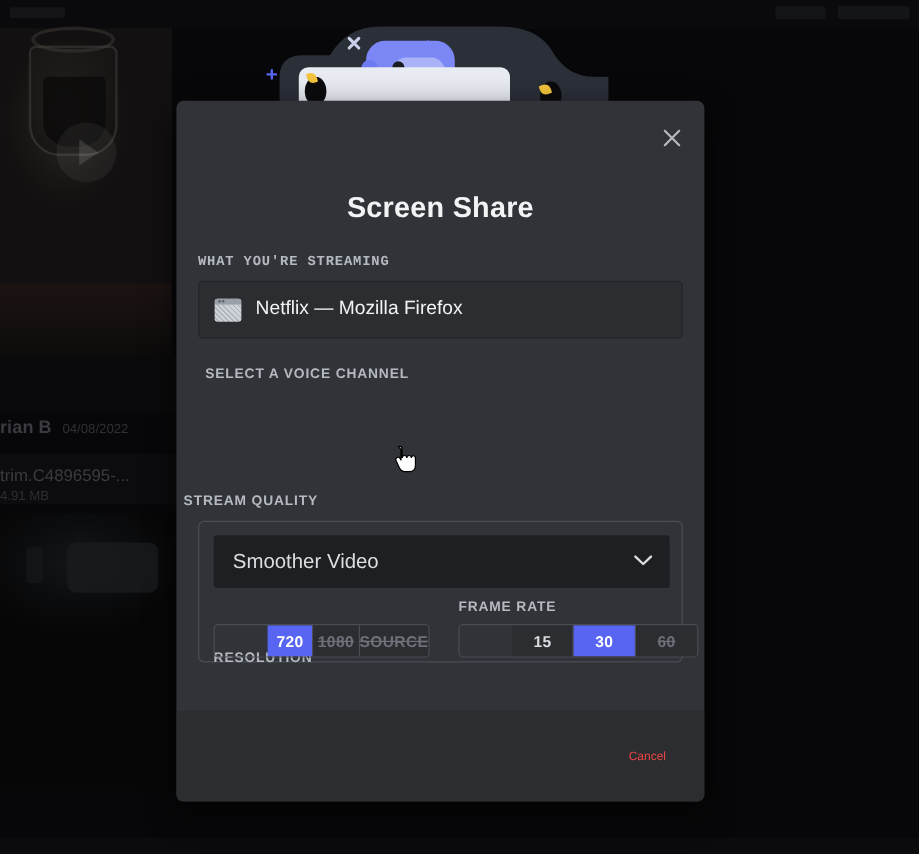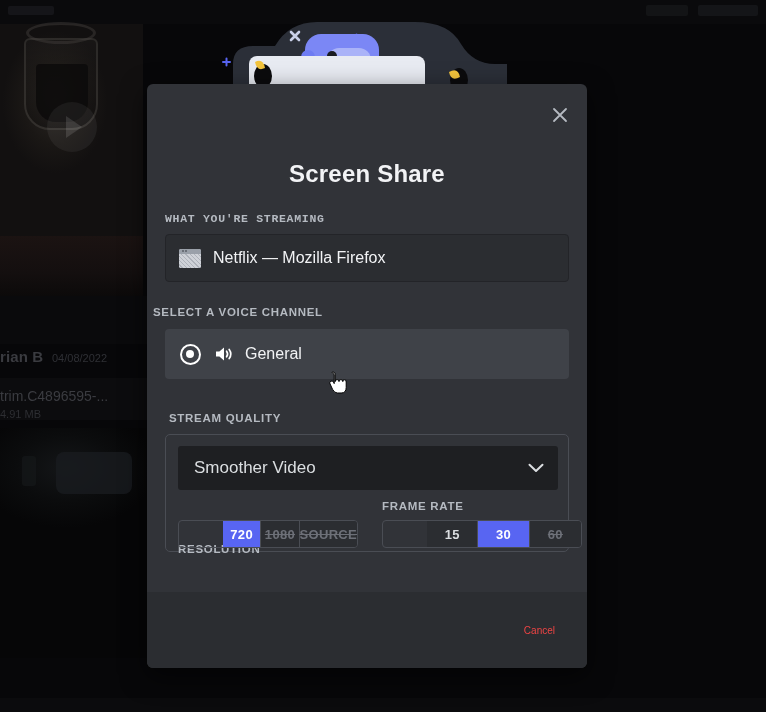--- a/index.html
+++ b/index.html
@@ -321,35 +321,24 @@
     <div class="app-row">
       <div class="app-icon">
         <div class="bar"></div>
           <div class="dot d1"></div>
           <div class="dot d2"></div>
           <div class="body"></div>
       </div>
       <div class="app-name">Netflix — Mozilla Firefox</div>
     </div>
 
-    <div class="section-label" style="left:6px; top:222px;text-align:center;">SELECT A VOICE CHANNEL</div>
-
-    <div class="chan-row">
-      <div class="radio"></div>
-      <div class="spk">
-        <svg width="20" height="18" viewBox="0 0 20 18">
-          <path d="M2 6.5 h3.4 L10 2.5 v13 L5.4 11.5 H2 Z" fill="#ffffff"></path>
-          <path d="M12.6 6.2 q2 2.8 0 5.6" stroke="#ffffff" stroke-width="1.7" fill="none" stroke-linecap="round"></path>
-          <path d="M15.2 4.4 q3.2 4.6 0 9.2" stroke="#ffffff" stroke-width="1.7" fill="none" stroke-linecap="round"></path>
-        </svg>
-      </div>
-      <div class="chan-name">General</div>
-    </div>
-
-    <div class="section-label" style="left:22px; top:328px;text-align:center;">STREAM QUALITY</div>
+    <div class="section-label" style="left:24px; top:222px;text-align:center;">SELECT A VOICE CHANNEL</div>
+
+
+    <div class="section-label" style="left:6px; top:328px;text-align:center;">STREAM QUALITY</div>
 
     <div class="quality-box">
       <div class="select">
         <span class="select-val">Smoother Video</span>
         <span>
           <svg width="16" height="10" viewBox="0 0 16 10">
             <path d="M1.5 1.8 L8 8 L14.5 1.8" stroke="#dbdee1" stroke-width="2" fill="none" stroke-linecap="round" stroke-linejoin="round"></path>
           </svg>
         </span>
       </div>

